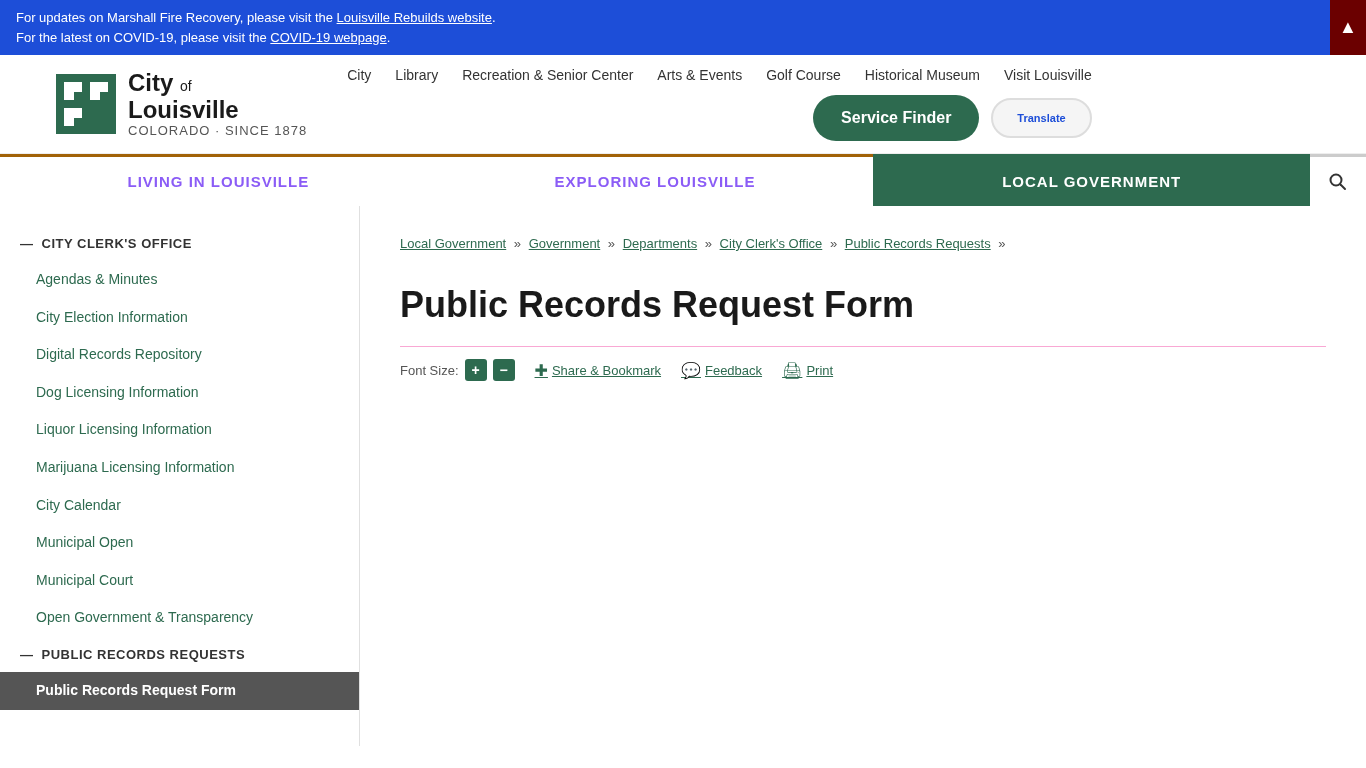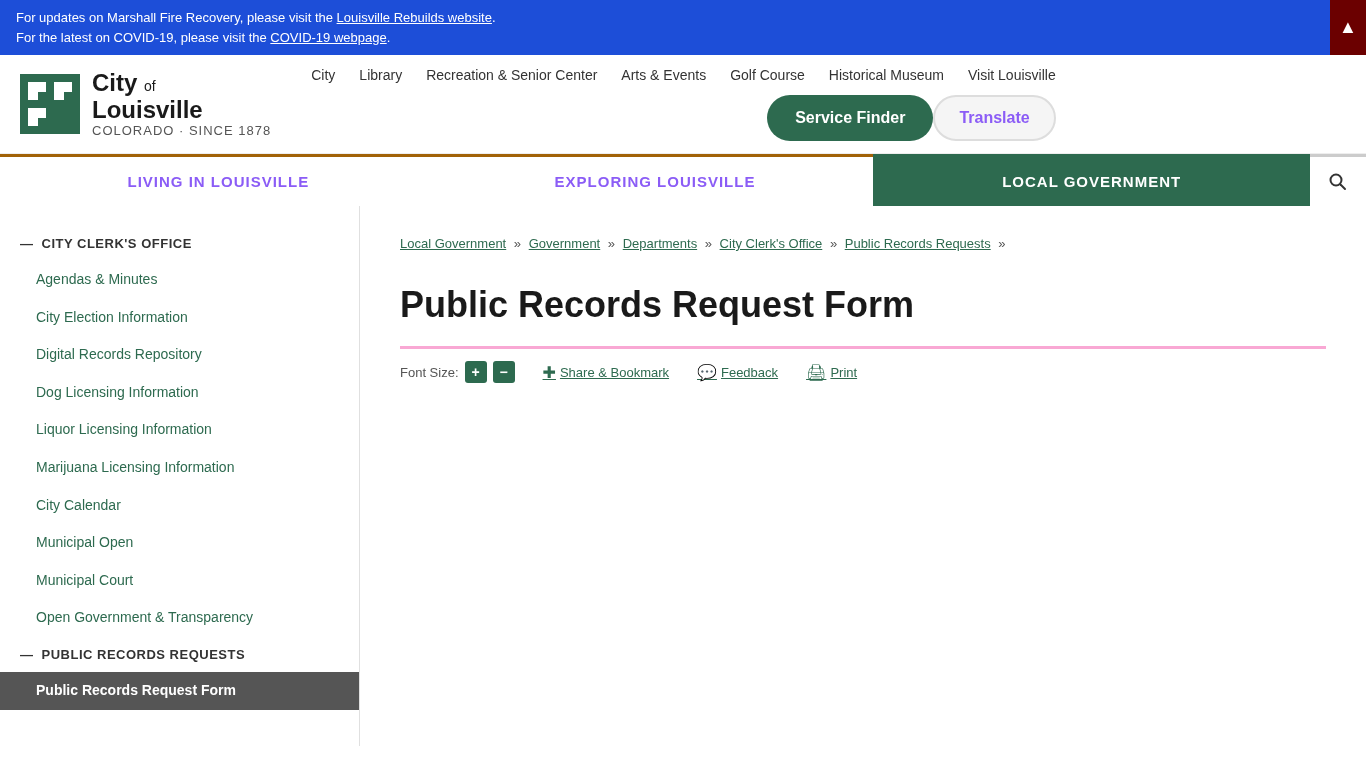--- a/index.html
+++ b/index.html
@@ -37,20 +37,21 @@
       align-items: center;
       padding: 12px 20px;
       background: #fff;
       border-bottom: 1px solid #eee;
     }
     .logo-area {
       display: flex;
       align-items: center;
       gap: 12px;
       flex-shrink: 0;
+      margin-left: 36px;
     }
     .logo-icon {
       width: 60px;
       height: 60px;
     }
     .logo-text {
       display: flex;
       flex-direction: column;
     }
     .logo-city {
@@ -73,44 +74,45 @@
       flex-wrap: wrap;
     }
     .header-nav a {
       color: #333;
       text-decoration: none;
       font-size: 14px;
     }
     .header-actions {
       display: flex;
       align-items: center;
+      gap: 12px;
       margin-top: 12px;
       justify-content: flex-end;
     }
     .header-top-right {
       display: flex;
       flex-direction: column;
       margin-left: 40px;
     }
     .service-finder-btn {
       background: #2d6a4f;
       color: #fff;
       border: none;
       padding: 14px 28px;
       font-size: 16px;
       font-weight: bold;
       border-radius: 30px;
       cursor: pointer;
     }
     .translate-btn {
       background: #f5f5f5;
-      color: #8b5cf6;
+      color: #1d4ed8;
       border: 2px solid #ddd;
       padding: 12px 24px;
-      font-size: 16px;
+      font-size: 11px;
       font-weight: bold;
       border-radius: 30px;
       cursor: pointer;
     }
 
     
     .main-nav {
       display: flex;
       background: #fff;
     }
@@ -201,24 +203,24 @@
     .breadcrumb span { color: #555; margin: 0 4px; }
     .page-title {
       font-size: 36px;
       font-weight: bold;
       color: #1a1a1a;
       margin-bottom: 20px;
     }
     .toolbar {
       display: flex;
       align-items: center;
-      gap: 28px;
+      gap: 20px;
       font-size: 13px;
       color: #555;
-      border-top: 3px solid #f9a8d4;
+      border-top: 1px solid #f9a8d4;
       padding-top: 12px;
       flex-wrap: wrap;
     }
     .font-size-controls {
       display: flex;
       align-items: center;
       gap: 6px;
     }
     .font-btn {
       display: inline-flex;

